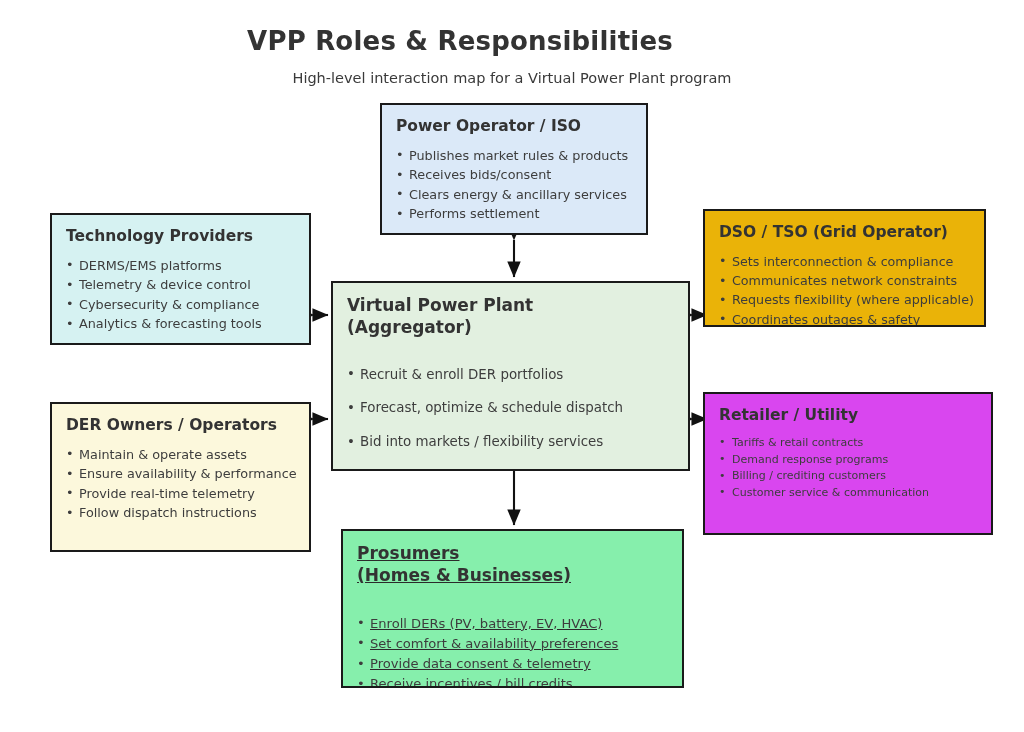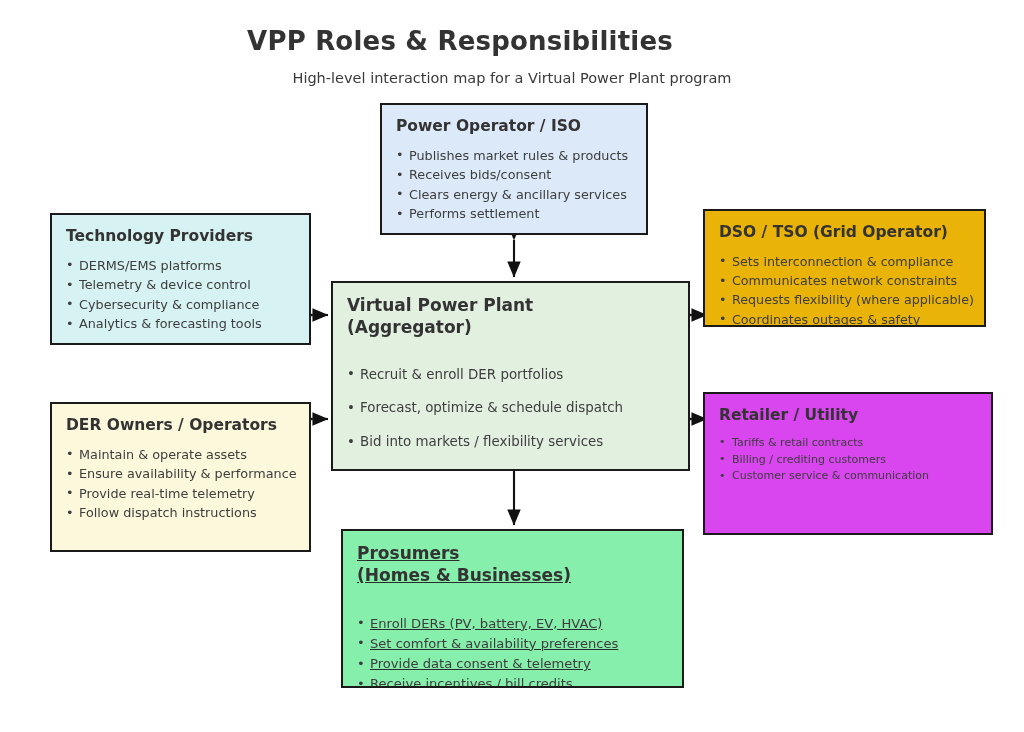--- a/index.html
+++ b/index.html
@@ -187,20 +187,21 @@
       <li>Ensure availability &amp; performance</li>
       <li>Provide real-time telemetry</li>
       <li>Follow dispatch instructions</li>
     </ul>
   </div>
 
   <div class="node" id="node-retailer">
     <div class="node-title">Retailer / Utility</div>
     <ul>
       <li>Tariffs &amp; retail contracts</li>
+      <li>Demand response programs</li>
       <li>Billing / crediting customers</li>
       <li>Customer service &amp; communication</li>
     </ul>
   </div>
 
   <div class="node" id="node-prosumers">
     <div class="node-title big">Prosumers
 (Homes &amp; Businesses)</div>
     <ul>
       <li>Enroll DERs (PV, battery, EV, HVAC)</li>

